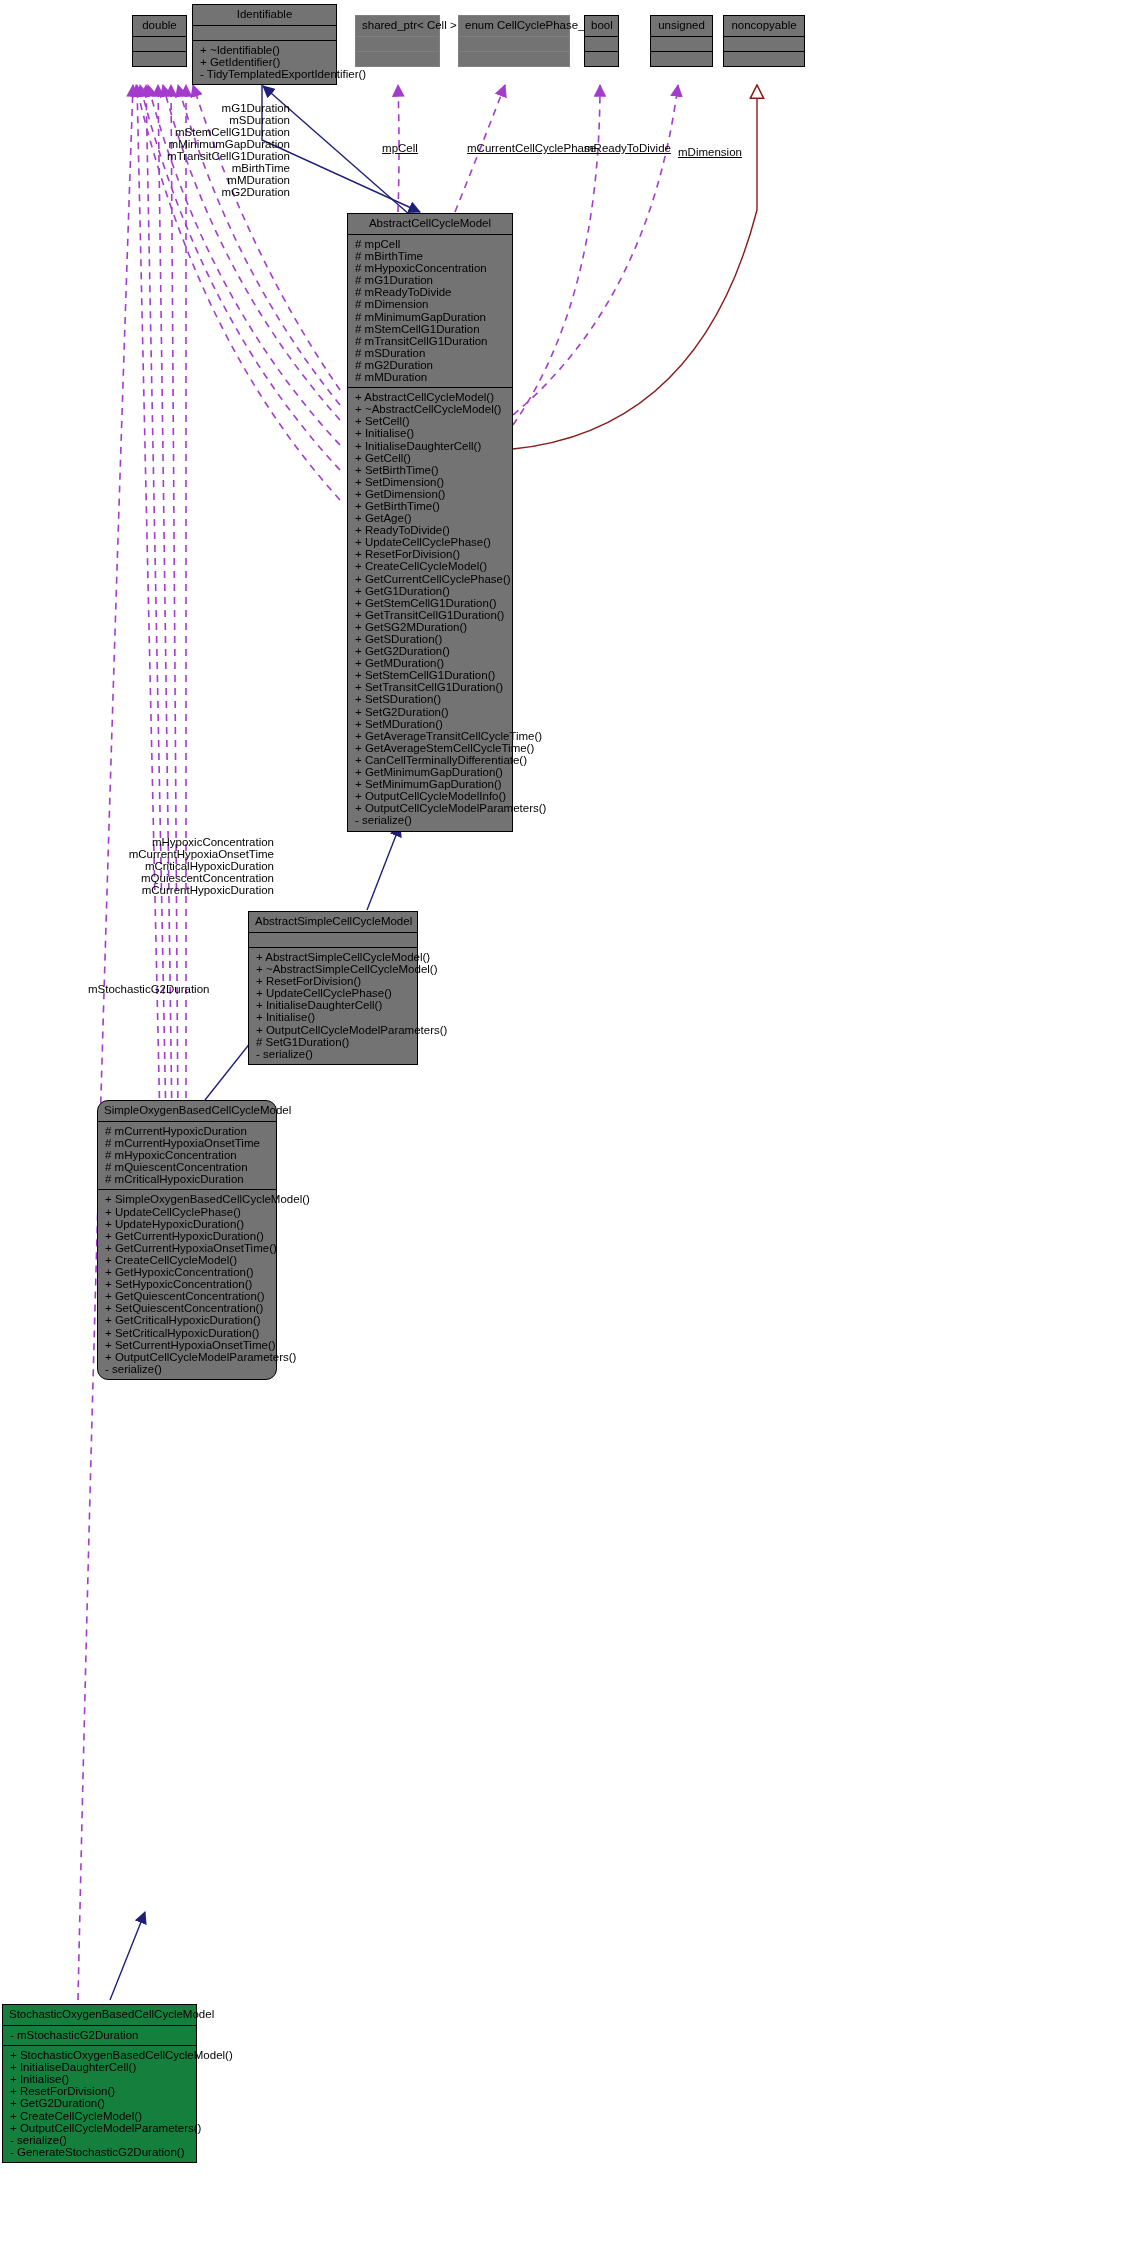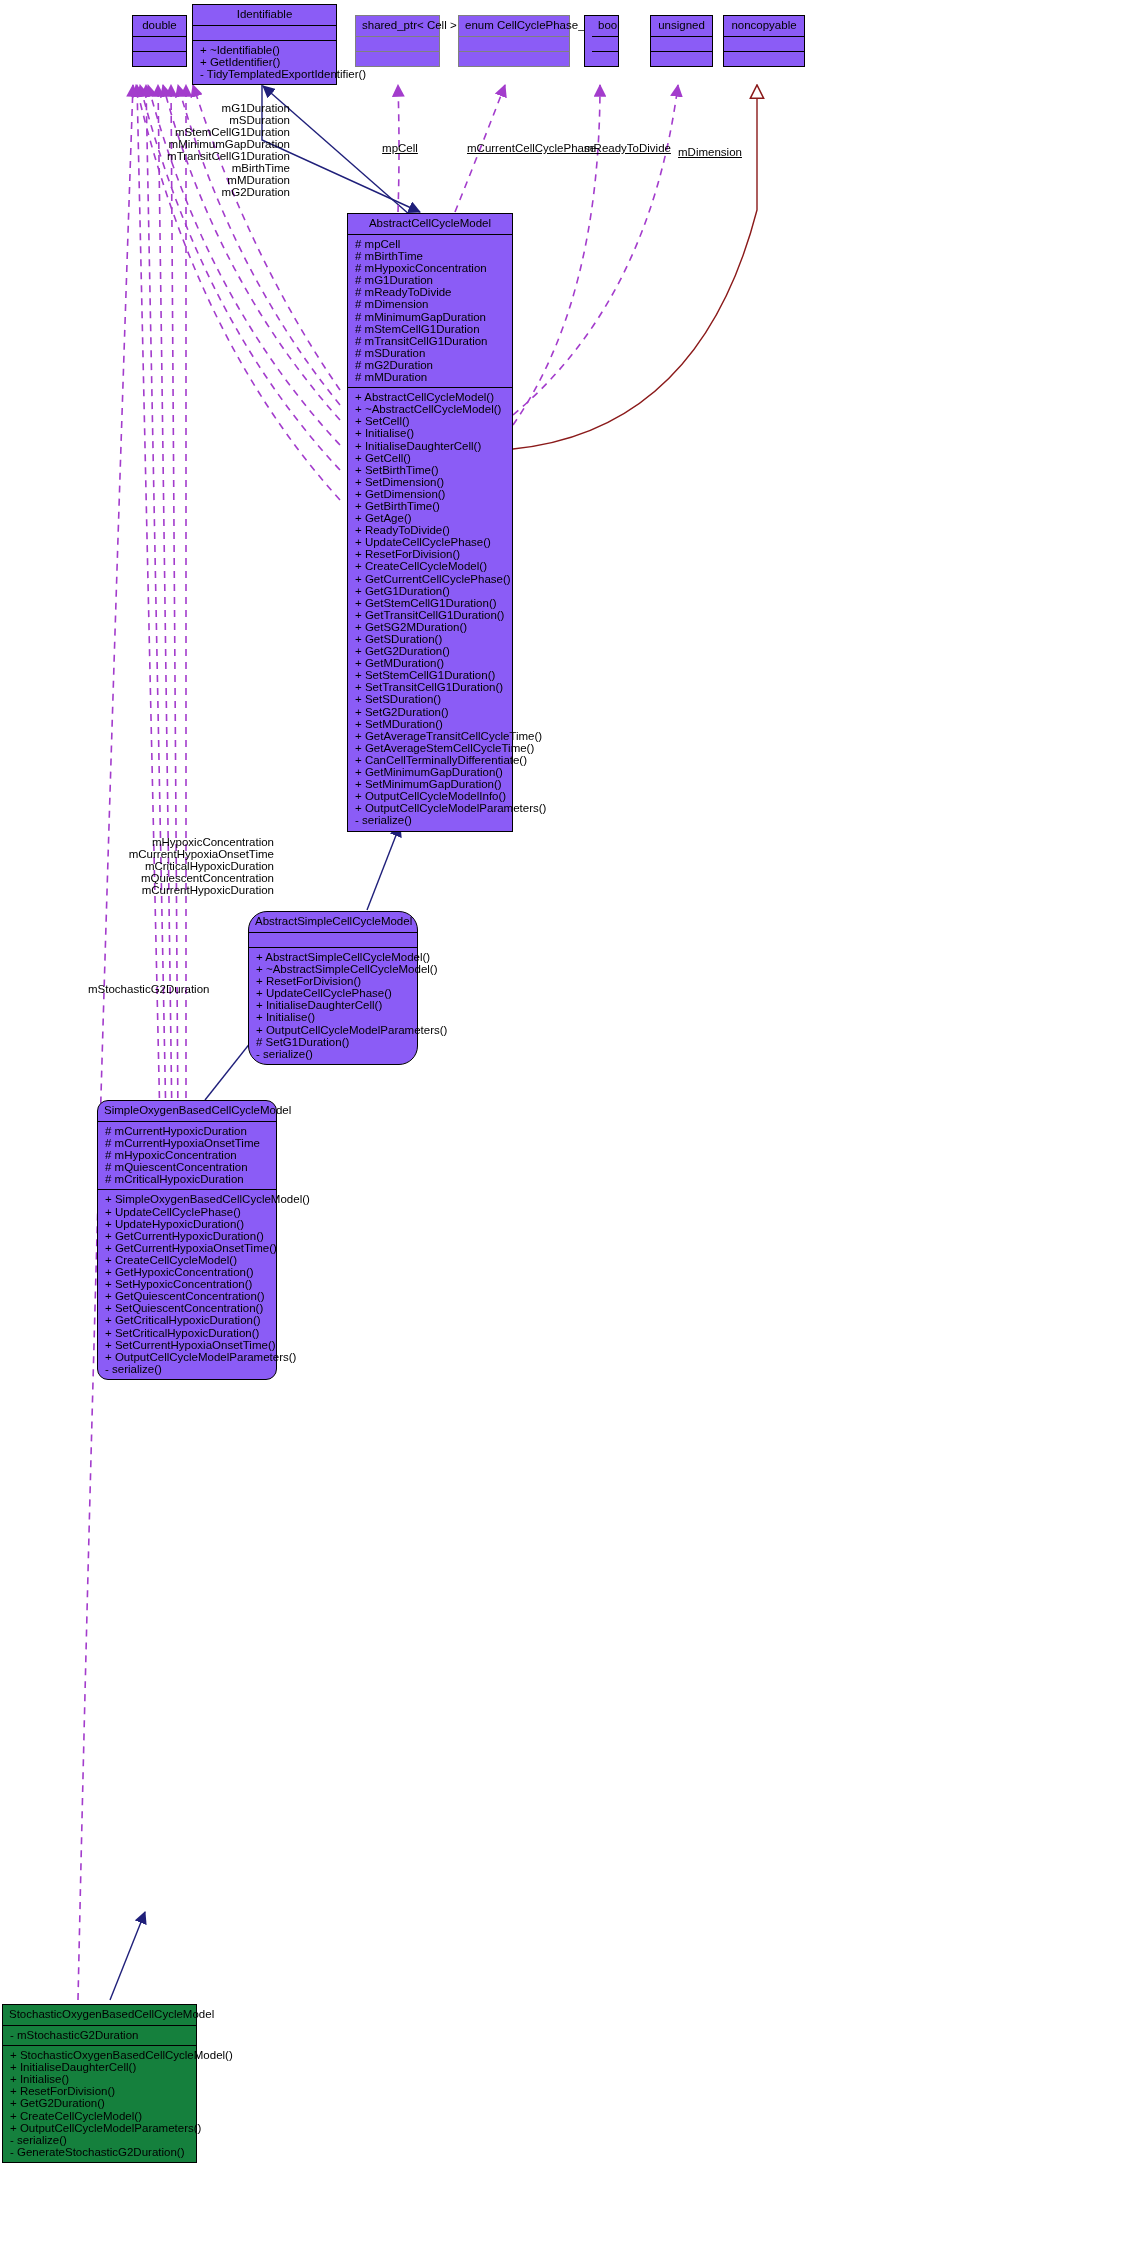--- a/index.html
+++ b/index.html
@@ -25,21 +25,21 @@
     left: 0;
     top: 0;
     width: 1128px;
     height: 2245px;
     pointer-events: none;
   }
   .node {
     position: absolute;
     box-sizing: border-box;
     border: 1px solid #000000;
-    background: #8b5cf6;
+    background: #737373;
     z-index: 5;
   }
   .node.filled {
     background: #15803d;
   }
   .node.thin {
     border: 1px solid #808080;
   }
   .node-title {
     text-align: center;
@@ -169,21 +169,21 @@
   </div>
 
   <div class="node thin" style="left:458px; top:15px; width:112px;">
     <div class="node-title">enum CellCyclePhase_</div>
     <div class="node-sep"></div>
     <div class="node-compartment empty"></div>
     <div class="node-sep"></div>
     <div class="node-compartment empty"></div>
   </div>
 
-  <div class="node" style="left:584px; top:15px; width:35px;padding-left:7px;">
+  <div class="node" style="left:584px; top:15px; width:35px;">
     <div class="node-title">bool</div>
     <div class="node-sep"></div>
     <div class="node-compartment empty"></div>
     <div class="node-sep"></div>
     <div class="node-compartment empty"></div>
   </div>
 
   <div class="node" style="left:650px; top:15px; width:63px;">
     <div class="node-title">unsigned</div>
     <div class="node-sep"></div>
@@ -280,21 +280,21 @@
       <div class="member">+ GetAverageStemCellCycleTime()</div>
       <div class="member">+ CanCellTerminallyDifferentiate()</div>
       <div class="member">+ GetMinimumGapDuration()</div>
       <div class="member">+ SetMinimumGapDuration()</div>
       <div class="member">+ OutputCellCycleModelInfo()</div>
       <div class="member">+ OutputCellCycleModelParameters()</div>
       <div class="member">- serialize()</div>
     </div>
   </div>
 
-  <div class="node" style="left:248px; top:911px; width:170px;border-radius:19px;">
+  <div class="node" style="left:248px; top:911px; width:170px;">
     <div class="node-title">AbstractSimpleCellCycleModel</div>
     <div class="node-sep"></div>
     <div class="node-compartment empty"></div>
     <div class="node-sep"></div>
     <div class="node-compartment">
       <div class="member">+ AbstractSimpleCellCycleModel()</div>
       <div class="member">+ ~AbstractSimpleCellCycleModel()</div>
       <div class="member">+ ResetForDivision()</div>
       <div class="member">+ UpdateCellCyclePhase()</div>
       <div class="member">+ InitialiseDaughterCell()</div>

